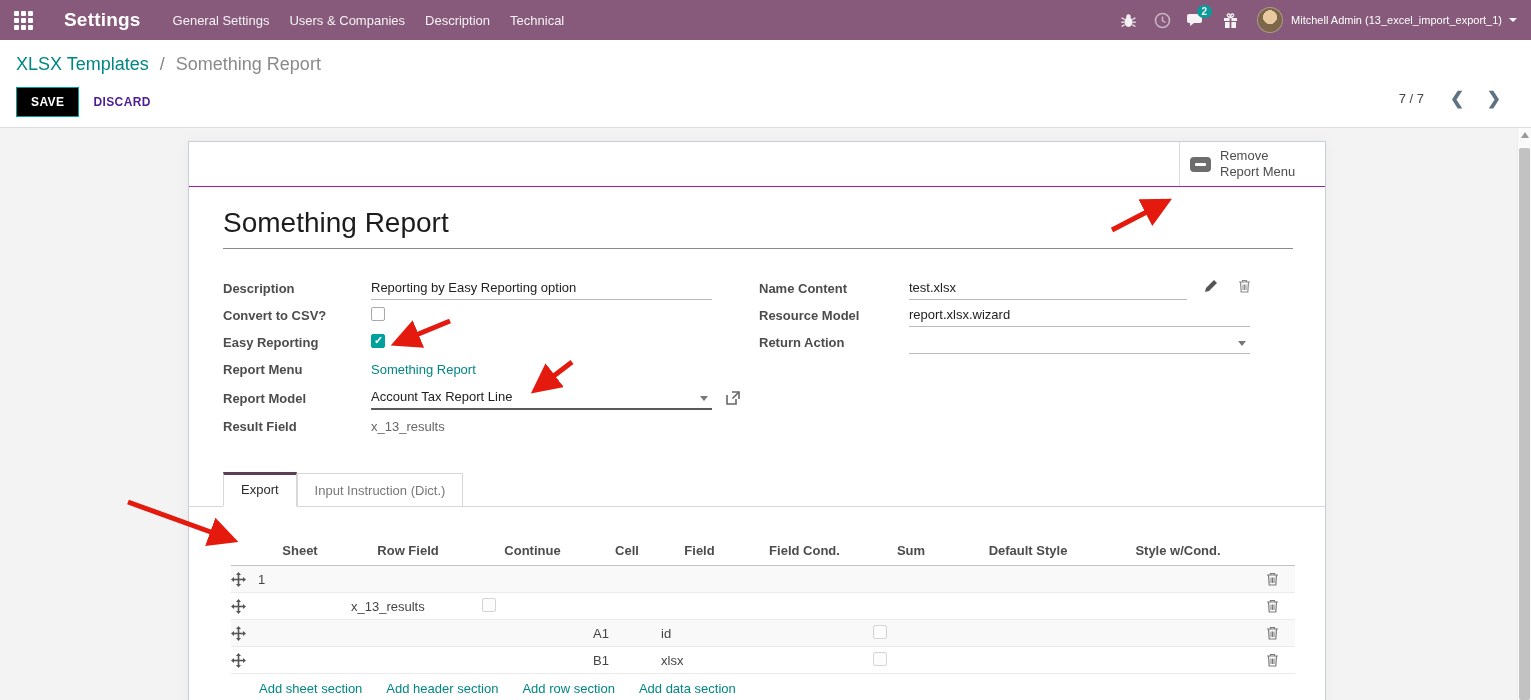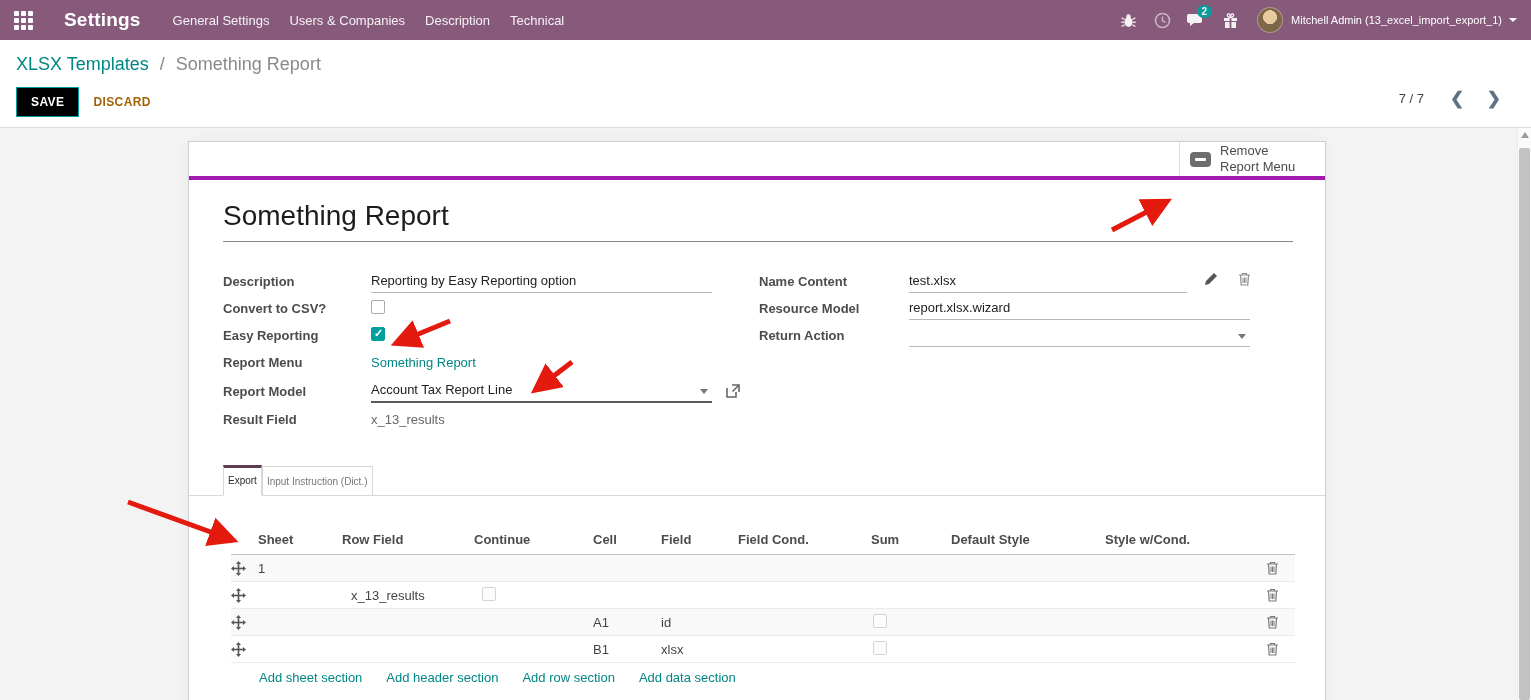--- a/index.html
+++ b/index.html
@@ -29,33 +29,33 @@
 
   
   .control-panel { height:88px; background:#fff; border-bottom:1px solid #dedede; padding:14px 24px 0 16px; position:relative; }
   .breadcrumb { font-size:18px; }
   .breadcrumb .bc-link { color:#008784; cursor:pointer; }
   .breadcrumb .bc-sep { color:#888; margin:0 6px; }
   .breadcrumb .bc-current { color:#8a8a8a; }
   .cp-buttons { margin-top:12px; display:flex; align-items:center; gap:14px; }
   .btn-save { background:#000000; color:#fff; border:1px solid #00A09D; font-size:12px; font-weight:700;
     letter-spacing:.4px; padding:7px 14px; cursor:pointer; font-family:inherit; }
-  .btn-discard { background:none; border:none; color:#a16207; font-size:12px; font-weight:700;
+  .btn-discard { background:none; border:none; color:#4c1d95; font-size:12px; font-weight:700;
     letter-spacing:.4px; cursor:pointer; font-family:inherit;text-align:center; }
   .pager { position:absolute; right:26px; top:48px; display:flex; align-items:center; gap:22px; }
   .pager-value { font-size:13px; color:#444; }
   .pager-btn { background:none; border:none; cursor:pointer; color:#5e7283; font-size:17px; font-weight:700;
     line-height:1; padding:2px 4px; font-family:inherit; }
 
   
   .content { position:relative; height:572px; background:#f3f3f3; overflow:hidden; }
   .sheet { position:absolute; left:188px; top:13px; width:1138px; height:760px; background:#fff;
     border:1px solid #c8ced3; box-shadow:0 0 14px rgba(0,0,0,.04); }
 
-  .sheet-statusbar { height:38px; border-bottom:4px solid #a21caf; display:flex; justify-content:flex-end; }
+  .sheet-statusbar { height:45px; border-bottom:1px solid #a21caf; display:flex; justify-content:flex-end; }
   .button-box { width:146px; border-left:1px solid #dcdcdc; display:flex; align-items:center; gap:9px;
     padding:0 10px; cursor:pointer; }
   .minus-icon { width:21px; height:15px; background:#6d6d6d; border-radius:4px; position:relative; flex:0 0 auto; }
   .minus-icon::after { content:""; position:absolute; left:5px; right:5px; top:6px; height:3px; background:#fff; border-radius:1px; }
   .button-box-label { font-size:13px; color:#4c4c4c; line-height:16px; }
 
   .sheet-body { padding:0 32px 0 34px; }
   .form-title { margin-top:20px; font-size:28px; color:#1c1c1c; padding-bottom:9px;
     border-bottom:1px solid #8a8a8a; cursor:text; }
 
@@ -80,29 +80,29 @@
     border-radius:2px; cursor:pointer; }
   .cb.checked { background:#00A09D; border-color:#00A09D; position:relative; }
   .cb.checked::after { content:"\2713"; position:absolute; color:#fff; font-size:11px; left:2px; top:-1px; font-weight:700; }
   .cb.muted { border-color:#d4d4d4; background:#fcfcfc; }
   .icon-btn { background:none; border:none; cursor:pointer; padding:0; display:inline-flex; }
   .file-icons { position:absolute; right:-64px; top:2px; display:flex; gap:20px; }
 
   
   .tab-bar { margin:32px -32px 0 -34px; padding-left:34px; border-bottom:1px solid #d8d8d8;
     display:flex; align-items:flex-end; }
-  .tab { font-size:10px; padding:9px 4px; cursor:pointer; margin-bottom:-1px; color:#777;
+  .tab { font-size:13px; padding:9px 17px; cursor:pointer; margin-bottom:-1px; color:#777;
     border:1px solid transparent; }
   .tab.active { color:#2b2b2b; background:#fff; border:1px solid #d8d8d8; border-top:3px solid #5c3e54;
     border-bottom:1px solid #fff; padding-top:7px; }
   .tab.inactive { border:1px solid #d8d8d8; border-bottom:none; }
 
   
   .etable { margin:36px 0 0 8px; width:1064px; font-size:13px; }
-  .thead { display:flex; border-bottom:1px solid #c3c3c3; padding-bottom:7px; color:#4c4c4c; font-weight:700; }
+  .thead { display:flex; border-bottom:1px solid #c3c3c3; padding-bottom:7px; color:#4c4c4c; font-weight:700;text-align:center; }
   .trow { display:flex; align-items:center; height:27px; border-bottom:1px solid #ebebeb; color:#444; }
   .trow.shaded { background:#f9f9f9; }
   .tcell { overflow:hidden; white-space:nowrap; }
   .col-handle { flex:0 0 27px; display:flex; align-items:center; }
   .col-sheet { flex:0 0 84px; }
   .col-rowfield { flex:0 0 132px; padding-left:9px; }
   .thead .col-rowfield { padding-left:0; }
   .col-continue { flex:0 0 117px; padding-left:8px; }
   .thead .col-continue { padding-left:0; }
   .col-cell { flex:0 0 70px; padding-left:2px; }

